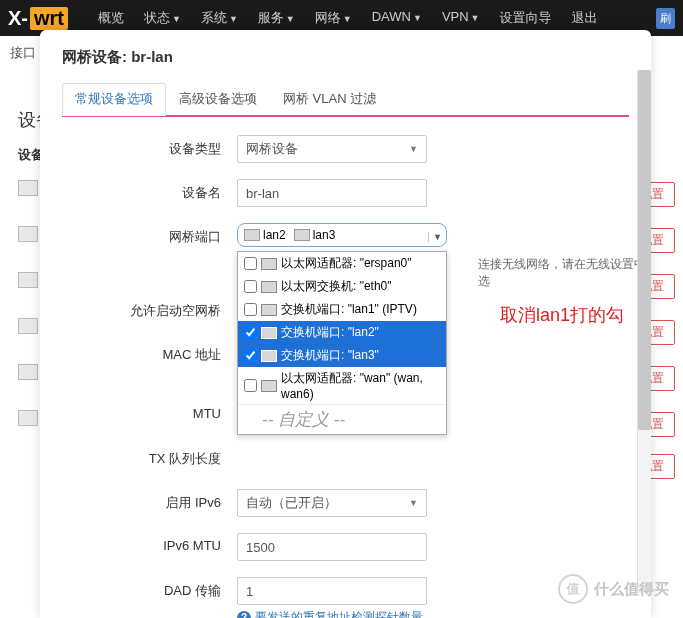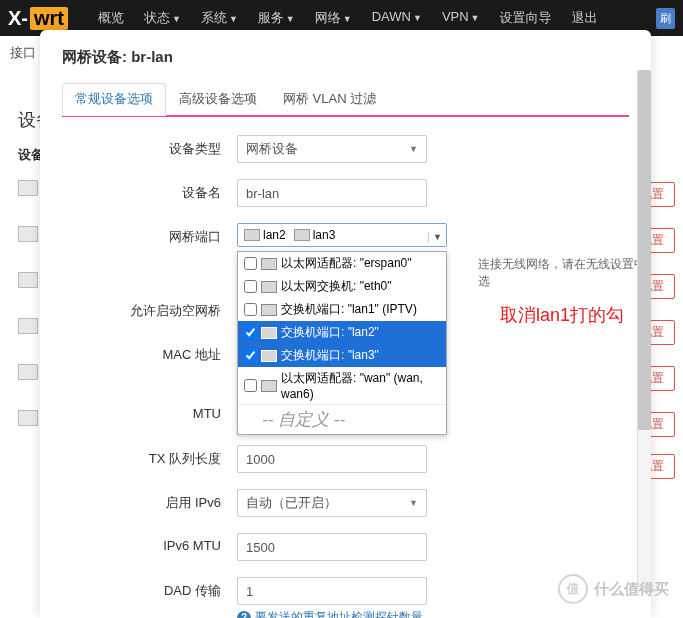--- a/index.html
+++ b/index.html
@@ -27,21 +27,21 @@
 .tab { padding: 6px 12px; font-size: 13px; color: #555; border: 1px solid transparent; cursor: pointer; }
 .tab.active { color: #337ab7; border: 1px solid #ddd; border-bottom-color: #fff; border-radius: 3px 3px 0 0; margin-bottom: -1px; background: #fff; }
 
 .form-row { display: flex; align-items: flex-start; margin-bottom: 16px; min-height: 28px; }
 .form-label { width: 175px; text-align: right; padding-right: 16px; padding-top: 5px; color: #333; font-size: 13px; }
 .form-control { flex: 1; position: relative; }
 .input, .select { width: 190px; height: 28px; border: 1px solid #ccc; border-radius: 2px; padding: 0 8px; font-size: 13px; color: #555; background: #fff; }
 .select { cursor: pointer; display: flex; align-items: center; justify-content: space-between; }
 .caret-down { font-size: 9px; color: #777; }
 
-.multi-select { width: 210px; border: 1px solid #7aa7d6; border-radius: 2px; padding: 4px 6px; display: flex; align-items: center; background: #fff; position: relative; }
+.multi-select { width: 210px; border: 1px solid #7aa7d6; border-radius: 8px; padding: 4px 6px; display: flex; align-items: center; background: #fff; position: relative; }
 .port-chip { display: inline-flex; align-items: center; margin-right: 8px; font-size: 12px; }
 .port-icon { width: 16px; height: 12px; background: #d8d8d8; border: 1px solid #999; margin-right: 3px; display: inline-block; position: relative; }
 .ms-caret { position: absolute; right: 4px; top: 8px; font-size: 9px; color: #555; border-left: 1px solid #ccc; padding-left: 4px; }
 
 .dropdown { position: absolute; top: 28px; left: 0; width: 210px; background: #fff; border: 1px solid #aaa; box-shadow: 0 2px 6px rgba(0,0,0,0.2); z-index: 10; }
 .dd-item { display: flex; align-items: center; padding: 3px 6px; font-size: 12px; cursor: pointer; }
 .dd-item input[type=checkbox] { margin-right: 4px; }
 .dd-item.selected { background: #1e6fd6; color: #fff; }
 .dd-icon { width: 16px; height: 12px; background: #d8d8d8; border: 1px solid #888; margin-right: 4px; flex-shrink: 0; }
 .dd-item.selected .dd-icon { border-color: #fff; }
@@ -212,21 +212,20 @@
     <div class="form-control"><input class="input" value="D4:EE:07:" style=""></div>
   </div>
 
   <div class="form-row" style="margin-top:32px">
     <div class="form-label">MTU</div>
     <div class="form-control"></div>
   </div>
 
   <div class="form-row">
     <div class="form-label">TX 队列长度</div>
-    <div class="form-control"><input class="input" value="1000" style=""></div>
   </div>
 
   <div class="form-row">
     <div class="form-label">启用 IPv6</div>
     <div class="form-control">
       <div class="select">
         <span>自动（已开启）</span>
         <span class="caret-down">▼</span>
       </div>
     </div>

